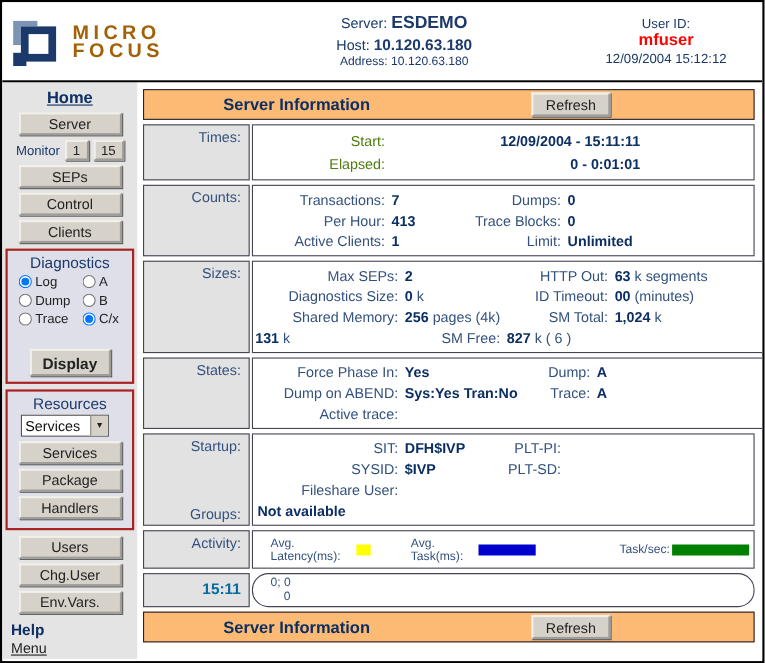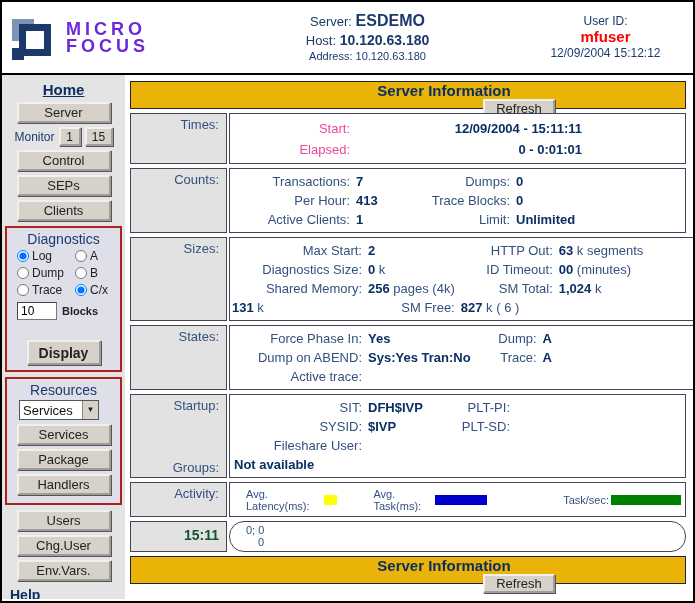--- a/index.html
+++ b/index.html
@@ -11,21 +11,21 @@
     overflow:hidden;
     position:relative;
   }
   
   .header { height:73px; display:flex; border-bottom:2px solid #000; background:#fff; }
   .logo-zone { width:215px; display:flex; align-items:center; padding-left:10px; gap:8px; }
   .logo-mark { position:relative; width:46px; height:46px; }
   .logo-sq-back { position:absolute; left:0; top:4px; width:22px; height:22px; background:#7d94b5; }
   .logo-sq-main { position:absolute; left:7px; top:9px; width:32px; height:32px; border:7px solid #1b3a6b; background:#fff; }
   .logo-sq-foot { position:absolute; left:0; top:33px; width:12px; height:12px; background:#1b3a6b; }
-  .logo-text { color:#6d28d9; font-weight:bold; font-size:18px; line-height:17px; letter-spacing:4px; }
+  .logo-text { color:#a16207; font-weight:bold; font-size:18px; line-height:17px; letter-spacing:4px; }
   .hdr-center { flex:1; text-align:center; padding-top:10px; color:#1b3a6b; }
   .hdr-center .l1 { font-size:13px; }
   .hdr-center .l1 b { font-size:16px; }
   .hdr-center .l2 { font-size:13px; margin-top:2px; }
   .hdr-center .l2 b { font-size:14px; }
   .hdr-center .l3 { font-size:11px; margin-top:2px; }
   .hdr-right { width:175px; text-align:center; padding-top:12px; color:#1b3a6b; }
   .hdr-right .uid { font-size:12px; }
   .hdr-right .uname { color:#ff0000; font-weight:bold; font-size:15px; }
   .hdr-right .stamp { font-size:12px; margin-top:1px; }
@@ -52,46 +52,46 @@
   .blocks-row { display:flex; align-items:center; gap:5px; margin:5px 0 2px 8px; }
   .blocks-row input { width:40px; height:18px; border:1px solid #777; border-top-color:#444; border-left-color:#444; font-size:12px; padding-left:3px; font-family:"Liberation Sans",sans-serif; }
   .blocks-row .blabel { font-size:11px; font-weight:bold; color:#222; }
   .display-btn { display:block; width:74px; height:25px; margin:20px auto 1px; background:#d6d2c9; border:2px outset #f2f0ea; box-shadow:1px 1px 0 #555; font-size:14px; color:#222; cursor:pointer;font-weight:bold; }
   .select-box { display:flex; width:80px; margin:2px 0 3px 10px; border:1px solid #555; background:#fff; height:20px; cursor:pointer; }
   .select-box .sel-text { flex:1; font-size:13px; color:#111; padding:2px 0 0 3px; }
   .select-box .sel-arrow { width:16px; background:#d6d2c9; border-left:1px solid #888; font-size:8px; color:#222; text-align:center; line-height:18px; }
   .help { font-size:14px; font-weight:bold; color:#0b2e63; margin:6px 0 0 8px; }
   .menu-link { font-size:13px; color:#222; text-decoration:underline; margin:2px 0 0 8px; display:block; cursor:pointer; }
   
-  .bar { height:28px; background:#eab308; border:1px solid #223; display:flex; align-items:center;flex-direction:column; }
+  .bar { height:28px; background:#fdba74; border:1px solid #223; display:flex; align-items:center; }
   .bar .bar-title { font-size:15px; font-weight:bold; color:#0b2e63; margin-left:72px; }
   .bar .refresh { margin-left:auto; margin-right:130px; width:72px; height:22px; background:#d6d2c9; border:2px outset #f2f0ea; box-shadow:1px 1px 0 #555; font-size:13px; color:#222; cursor:pointer; }
   .row { display:flex; margin-top:4px; }
   .rowlabel {
     width:97px; flex:none; background:#e2e2e2; border:1px solid #445; margin-right:2px;
     color:#33517e; font-size:13px; text-align:right; padding:3px 7px 2px 0;
   }
   .rowlabel.vsplit { display:flex; flex-direction:column; justify-content:space-between; }
   .rowcontent { flex:1; background:#fff; border:1px solid #445; padding:3px 4px 3px 2px; }
   .pairs { display:grid; grid-template-columns:var(--l1,125px) 1fr var(--l2,100px) 165px; column-gap:6px; line-height:19px; font-size:13px; }
   .pairs .lbl { color:#33517e; text-align:right; white-space:nowrap; }
   .pairs .val { color:#0b2e63; font-weight:bold; white-space:nowrap; }
   .pairs .val .unit { font-weight:normal; color:#33517e; }
   .times-grid { display:grid; grid-template-columns:118px 218px; column-gap:14px; line-height:21px; font-size:13px; padding-top:1px; }
-  .times-grid .lbl { color:#ec4899; text-align:right; }
+  .times-grid .lbl { color:#4d7c0f; text-align:right; }
   .times-grid .val { color:#0b2e63; font-weight:bold; text-align:right; }
   .groups-line { font-size:13px; font-weight:bold; color:#0b2e63; line-height:19px; padding-left:2px; }
   .legend { display:flex; align-items:center; gap:6px; font-size:11px; color:#33517e; padding:2px 0 1px 14px; }
   .legend .sw { height:10px; display:inline-block; }
   .sw-yellow { width:16px; background:#ffff00; }
   .sw-blue { width:64px; background:#0000cc; margin-right:40px; }
   .sw-green { width:70px; background:#008000; }
   .legend .li { display:flex; align-items:center; gap:2px; }
   .legend .li + .li { margin-left:30px; }
-  .sample-label { font-size:14px; font-weight:bold; color:#14532d; padding-top:5px; }
+  .sample-label { font-size:14px; font-weight:bold; color:#0369a1; padding-top:5px; }
   .sample-content { font-size:11px; color:#33517e; line-height:12px; padding-top:2px;border-radius:15px; }
   .sample-content .s1 { padding-left:14px; }
   .sample-content .s2 { padding-left:26px; }
 </style>
 </head>
 <body>
 
 <div class="header">
   <div class="logo-zone">
     <div class="logo-mark">
@@ -119,22 +119,22 @@
 <div class="shell">
 
   <div class="sidebar">
     <div class="home">Home</div>
     <button class="sbtn">Server</button>
     <div class="monitor-row">
       <span class="mlabel">Monitor</span>
       <button class="mbtn m1">1</button>
       <button class="mbtn m2">15</button>
     </div>
+    <button class="sbtn">SEPs</button>
     <button class="sbtn">Control</button>
-    <button class="sbtn">SEPs</button>
     <button class="sbtn">Clients</button>
 
     <div class="redbox">
       <div class="title">Diagnostics</div>
       <div class="radio-grid">
         <label class="radio-item">
           <input type="radio" name="diagtype" checked="checked" style="">
           <span>Log</span>
         </label>
         <label class="radio-item">
@@ -150,24 +150,20 @@
           <span>B</span>
         </label>
         <label class="radio-item">
           <input type="radio" name="diagtype" style="">
           <span>Trace</span>
         </label>
         <label class="radio-item">
           <input type="radio" name="diaglvl" checked="checked" style="">
           <span>C/x</span>
         </label>
-      </div>
-      <div class="blocks-row">
-        <input type="text" value="10" style="">
-        <span class="blabel">Blocks</span>
       </div>
       <button class="display-btn">Display</button>
     </div>
 
     <div class="redbox">
       <div class="title">Resources</div>
       <div class="select-box">
         <span class="sel-text">Services</span>
         <span class="sel-arrow">▼</span>
       </div>
@@ -222,21 +218,21 @@
           <span class="lbl">Limit:</span>
           <span class="val">Unlimited</span>
         </div>
       </div>
     </div>
 
     <div class="row">
       <div class="rowlabel">Sizes:</div>
       <div class="rowcontent">
         <div class="pairs" style="--l1:130px; --l2:92px;">
-          <span class="lbl">Max Start:</span>
+          <span class="lbl">Max SEPs:</span>
           <span class="val"><b>2</b> <span class="unit"></span></span>
           <span class="lbl">HTTP Out:</span>
           <span class="val"><b>63</b> <span class="unit">k segments</span></span>
 
           <span class="lbl">Diagnostics Size:</span>
           <span class="val"><b>0</b> <span class="unit">k</span></span>
           <span class="lbl">ID Timeout:</span>
           <span class="val"><b>00</b> <span class="unit">(minutes)</span></span>
 
           <span class="lbl">Shared Memory:</span>

